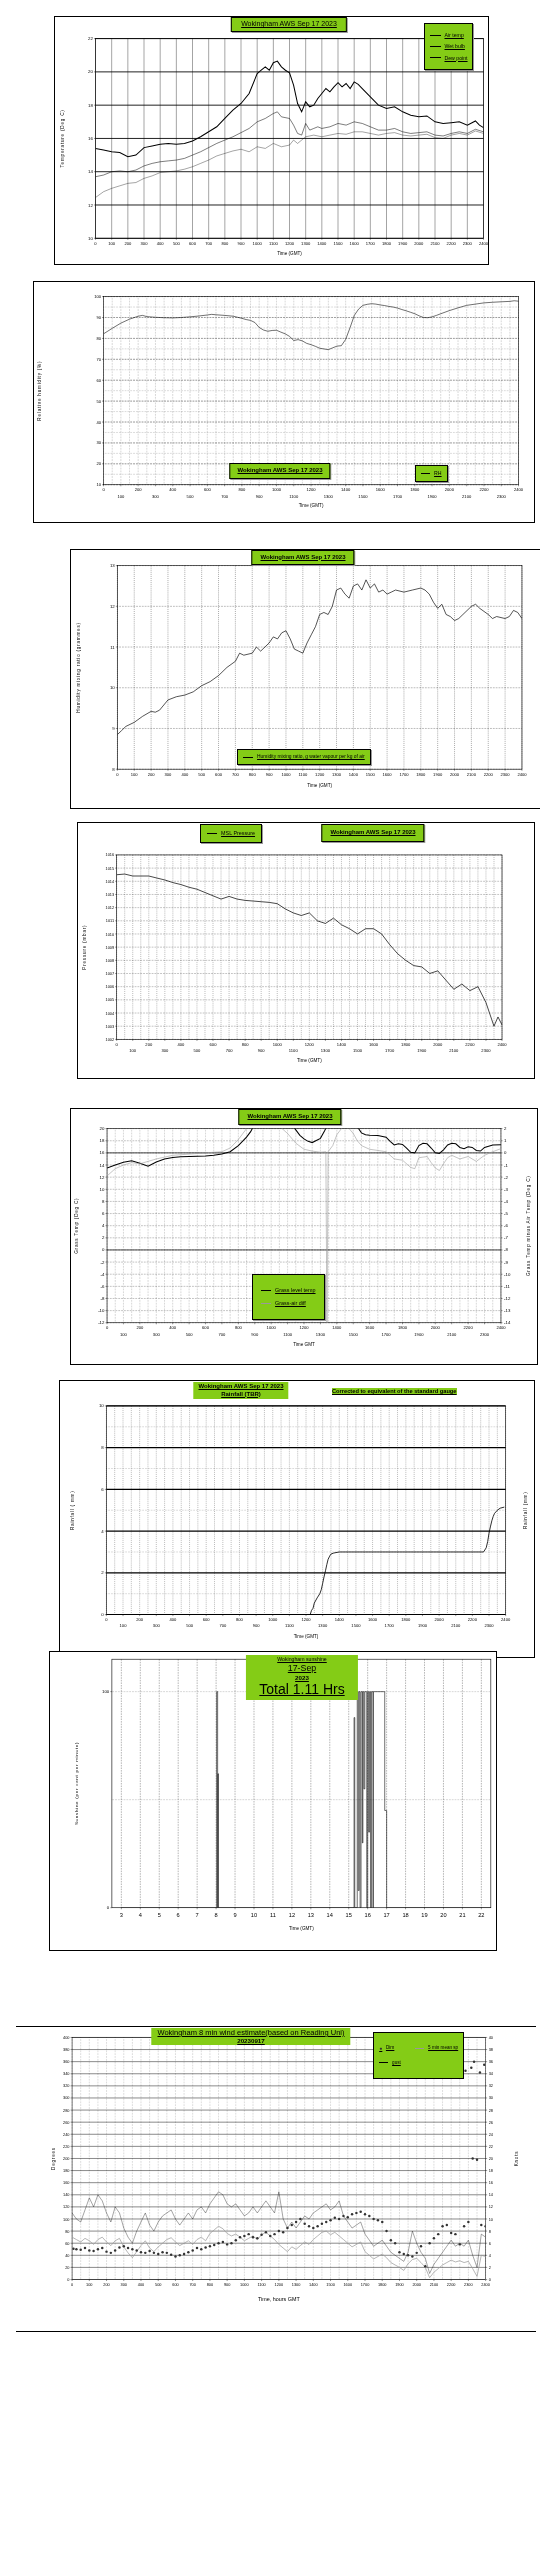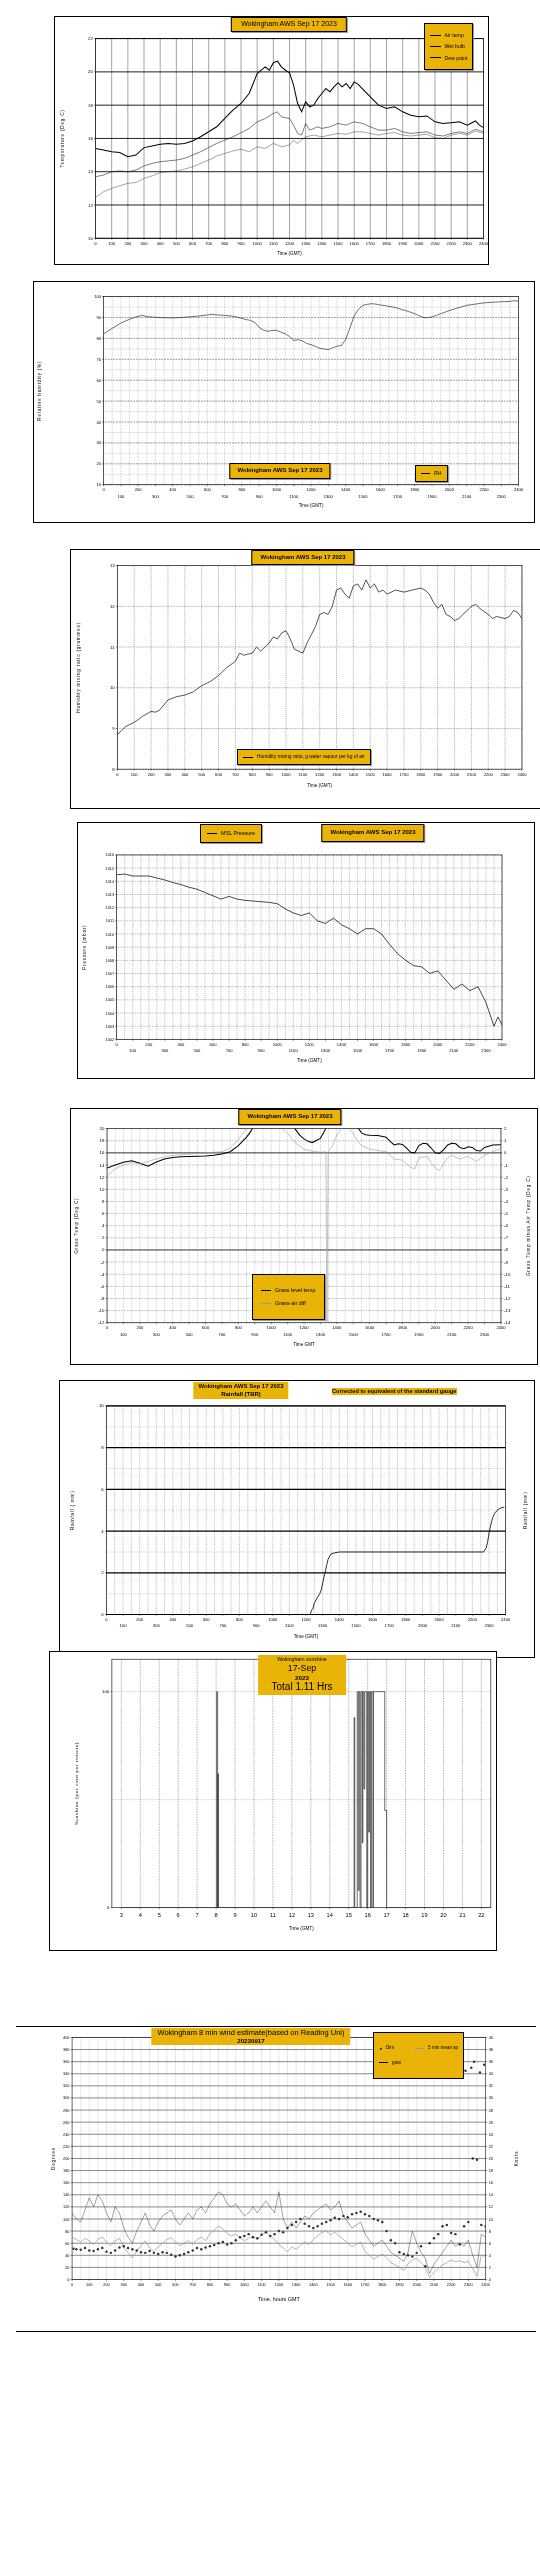--- a/index.html
+++ b/index.html
@@ -2,21 +2,21 @@
 <html style="font-size:8.2px"><head>
 <meta charset="utf-8">
 <style>
   html,body{margin:0;padding:0;background:#fff;}
   body{font-family:"Liberation Sans",sans-serif;color:#000;}
   .page{position:relative;width:541px;height:2620px;background:#fff;overflow:hidden;}
   .panel{position:absolute;margin:0;padding:0;border:0.5px solid #000;background:#fff;}
   .panel.nb{border:none;}
   .panel svg{display:block;}
   .panel svg text{font-family:"Liberation Sans",sans-serif;fill:#000;}
-  .ov{position:absolute;white-space:nowrap;background:#eab308;text-align:center;line-height:1.25;}
+  .ov{position:absolute;white-space:nowrap;background:#84cc16;text-align:center;line-height:1.25;text-decoration:underline;}
   .ov.box{border:0.5px solid #000;}
   .ov.shadow{box-shadow:1px 1px 0 #999;}
   .leg-row{display:flex;align-items:center;text-align:left;}
   .leg-sample{display:inline-block;height:0;margin-right:3.6px;flex:none;}
   .leg-dot{display:inline-block;margin-right:3.6px;flex:none;line-height:1;}
   .leg-cols{display:flex;gap:14.4px;align-items:flex-start;}
   .sep{position:absolute;left:15.5px;width:520px;border-top:1px solid #000;}
   #sep-top{top:2026px;}
   #sep-bottom{top:2331px;}
 </style>
@@ -1061,21 +1061,21 @@
           <text transform="rotate(-90 55 255)" x="55" y="255" text-anchor="middle" font-size="8.5" letter-spacing="1.5px">Sunshine (per cent per minute)</text>
         </g>
         <g clip-path="url(#clip6)">
           <path d="M138.4,496.0L323.2,496.0L323.2,76.9L325.1,76.9L325.1,496.0L325.8,496.0L325.8,236.1L326.5,236.1L326.5,496.0L589.7,496.0L589.7,127.2L591.1,127.2L591.1,496.0L595.9,496.0L595.9,76.9L597.8,76.9L597.8,462.5L599.6,462.5L599.6,76.9L601.4,76.9L601.4,496.0L603.3,496.0L603.3,76.9L605.8,76.9L605.8,370.3L606.9,370.3L606.9,76.9L608.8,76.9L608.8,265.5L610.6,265.5L610.6,76.9L614.3,76.9L614.3,496.0L616.1,496.0L616.1,76.9L618.0,76.9L618.0,349.3L619.8,349.3L619.8,76.9L621.6,76.9L621.6,496.0L623.5,496.0L623.5,76.9L626.4,76.9L626.4,496.0L627.2,496.0L627.2,76.9L649.2,76.9L649.2,307.4L652.9,307.4L652.9,496.0L855.0,496.0" fill="none" stroke="#000000" stroke-width="1.1"></path>
         </g>
       </svg>
       <div class="ov" style="top: 3.1px; left: 252px; transform: translateX(-50%); padding: 1px 13.4px;">
         <div style="font-size: 5.2px;">Wokingham sunshine</div>
         <div style="font-size: 8.8px;">17-Sep</div>
         <div style="font-size: 6.2px; font-weight: bold;">2023</div>
-        <div style="font-size: 10px;">Total 1.11 Hrs</div>
+        <div style="font-size: 14px;">Total 1.11 Hrs</div>
       </div>
     </figure>
   <div class="sep" id="sep-top"></div>
   <figure class="panel nb" id="panel7" style="left: 18px; top: 2028px; width: 515px; height: 297px;">
       <svg width="515" height="297" viewBox="0 0 1000 576">
         <defs>
           <clipPath id="clip7">
             <rect x="105" y="18" width="803" height="470"></rect>
           </clipPath>
         </defs>

